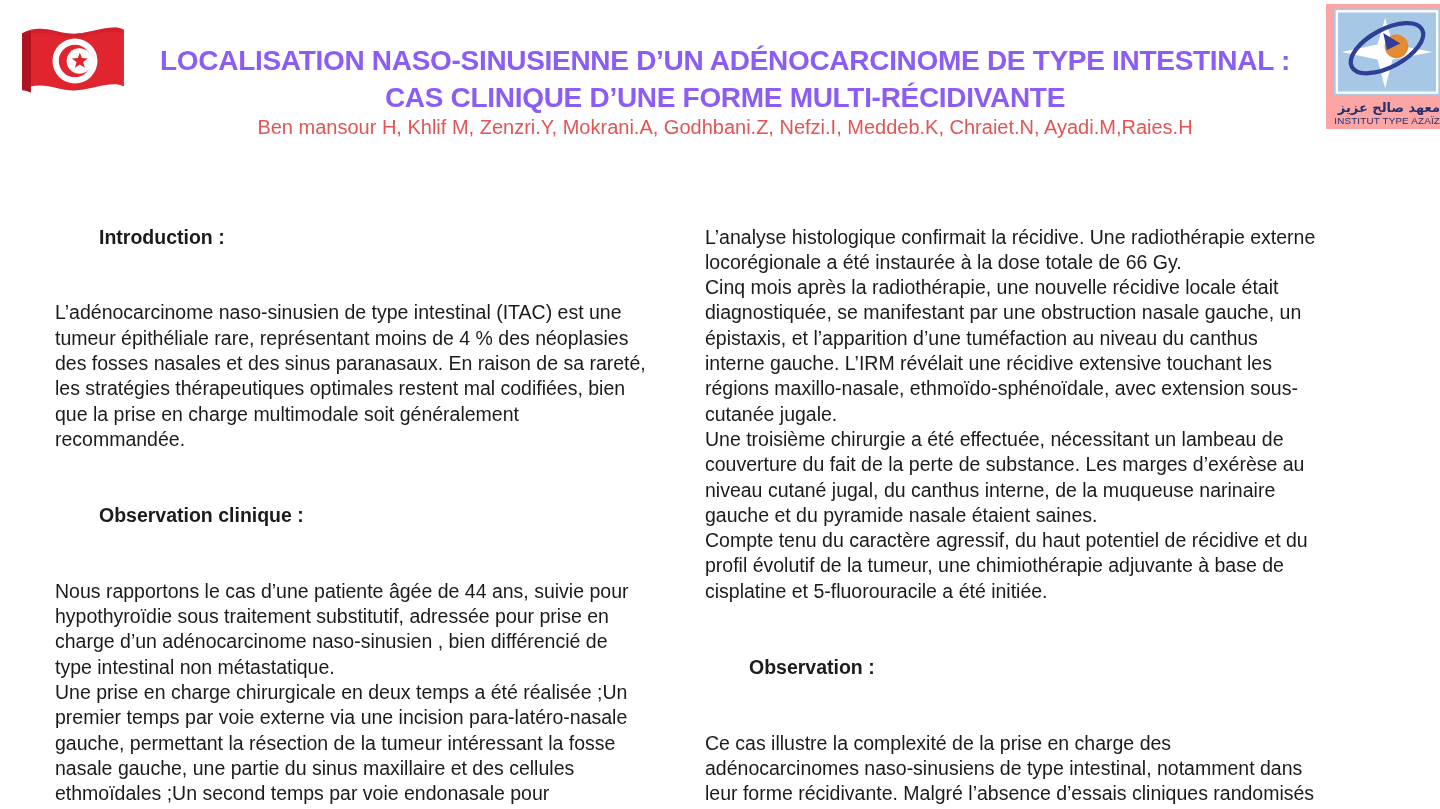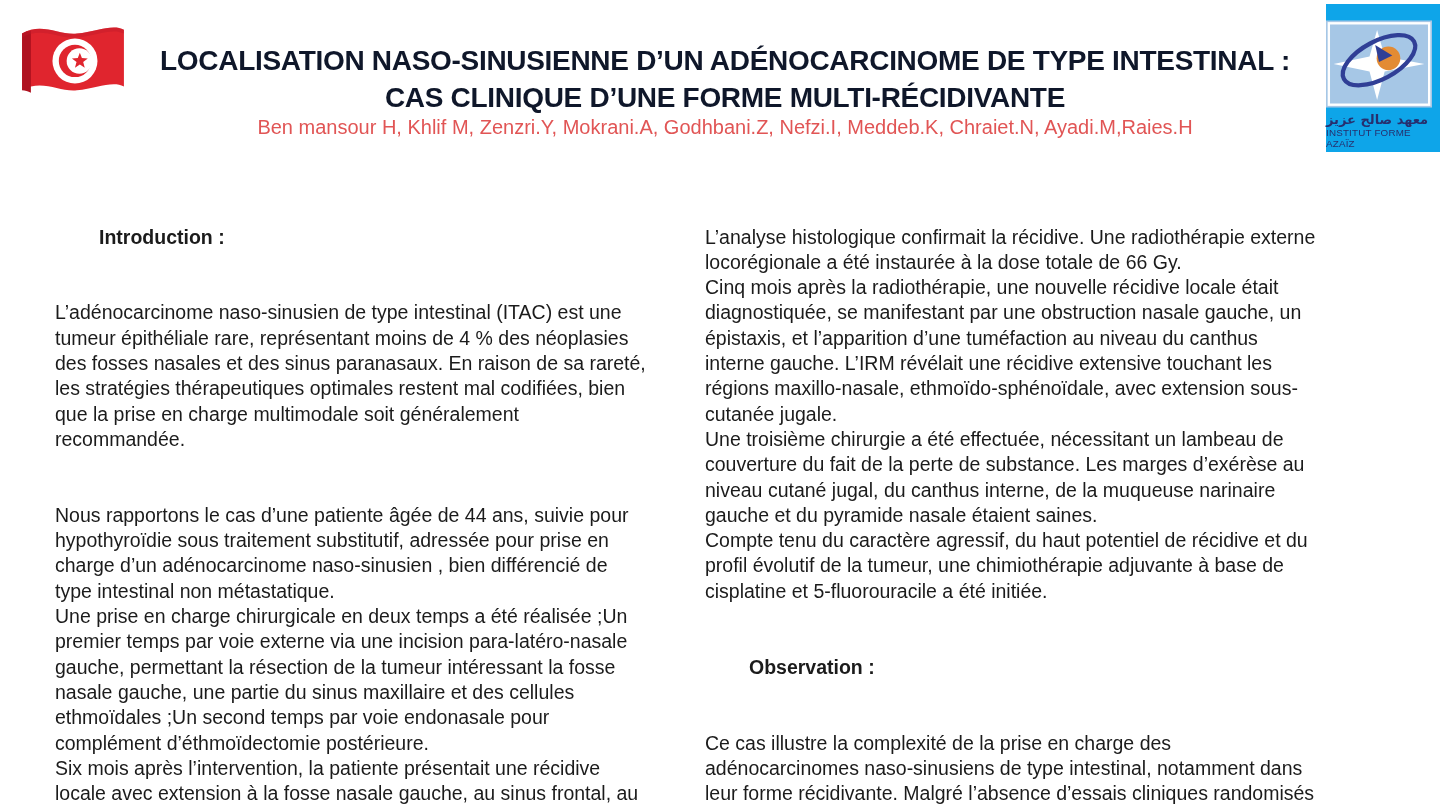--- a/index.html
+++ b/index.html
@@ -3,27 +3,27 @@
 <meta charset="utf-8">
 <style>
   html,body{margin:0;padding:0;background:#ffffff;}
   body{font-family:"Liberation Sans",sans-serif;}
   .poster{position:relative;width:1440px;height:809px;background:#ffffff;overflow:hidden;}
 
   
   .flag{position:absolute;left:14px;top:12px;width:118px;height:94px;}
 
   
-  .logo{position:absolute;left:1326px;top:4px;width:114px;background:#0ea5e9;text-align:left;padding:16px 0 3px 0;}
+  .logo{position:absolute;left:1326px;top:4px;width:114px;background:#fca5a5;text-align:right;padding:4px 0 3px 0;}
   .logo-arabic{font-family:"DejaVu Sans",sans-serif;color:#272F6E;font-size:13px;line-height:15px;font-weight:bold;direction:rtl;}
   .logo-caption{color:#272F6E;font-size:9.8px;line-height:11px;letter-spacing:.2px;}
 
   
   .header{position:absolute;left:130px;top:42px;width:1190px;text-align:center;}
-  .title{color:#0f172a;font-weight:bold;font-size:28px;line-height:37px;letter-spacing:-.3px;white-space:pre-line;}
+  .title{color:#8b5cf6;font-weight:bold;font-size:28px;line-height:37px;letter-spacing:-.3px;white-space:pre-line;}
   .authors{color:#E15555;font-size:20px;line-height:22px;margin-top:0;}
 
   
   .col{position:absolute;top:174px;font-size:19.5px;line-height:25.3px;color:#1B1B1B;white-space:pre;}
   .col-left{left:55px;width:645px;}
   .col-right{left:705px;width:700px;}
   .heading{font-weight:bold;margin-left:44px;}
 </style>
 </head>
 <body>
@@ -47,37 +47,38 @@
       <rect x="0" y="0" width="112" height="92" fill="#A6C7E6"></rect>
       <rect x="3" y="3" width="106" height="86" fill="none" stroke="#ffffff" stroke-width="2.5"></rect>
       <polygon fill="#ffffff" points="54,10 62,38 104,46 62,54 54,84 46,54 8,46 46,38"></polygon>
       <g transform="rotate(-28 56 42)">
         <ellipse cx="56" cy="42" rx="42" ry="20" fill="none" stroke="#303F96" stroke-width="4.5"></ellipse>
       </g>
       <circle cx="66" cy="40" r="12.5" fill="#E38B33"></circle>
       <polygon fill="#303F96" points="52,26 70,37 56,44"></polygon>
     </svg>
     <div class="logo-arabic">معهد صالح عزيز</div>
-    <div class="logo-caption">INSTITUT FORME AZAÏZ</div>
+    <div class="logo-caption">INSTITUT TYPE AZAÏZ</div>
   </div>
 
   <div class="header">
     <div class="title">LOCALISATION NASO-SINUSIENNE D’UN ADÉNOCARCINOME DE TYPE INTESTINAL :
 CAS CLINIQUE D’UNE FORME MULTI-RÉCIDIVANTE</div>
     <div class="authors">Ben mansour H, Khlif M, Zenzri.Y, Mokrani.A, Godhbani.Z, Nefzi.I, Meddeb.K, Chraiet.N, Ayadi.M,Raies.H</div>
   </div>
 
   <div class="col col-left">
     <div class="heading">Introduction :</div>
     <div>L’adénocarcinome naso-sinusien de type intestinal (ITAC) est une
 tumeur épithéliale rare, représentant moins de 4 % des néoplasies
 des fosses nasales et des sinus paranasaux. En raison de sa rareté,
 les stratégies thérapeutiques optimales restent mal codifiées, bien
 que la prise en charge multimodale soit généralement
 recommandée.</div>
+    <div class="heading">Observation clinique :</div>
     <div>Nous rapportons le cas d’une patiente âgée de 44 ans, suivie pour
 hypothyroïdie sous traitement substitutif, adressée pour prise en
 charge d’un adénocarcinome naso-sinusien , bien différencié de
 type intestinal non métastatique.
 Une prise en charge chirurgicale en deux temps a été réalisée ;Un
 premier temps par voie externe via une incision para-latéro-nasale
 gauche, permettant la résection de la tumeur intéressant la fosse
 nasale gauche, une partie du sinus maxillaire et des cellules
 ethmoïdales ;Un second temps par voie endonasale pour
 complément d’éthmoïdectomie postérieure.

